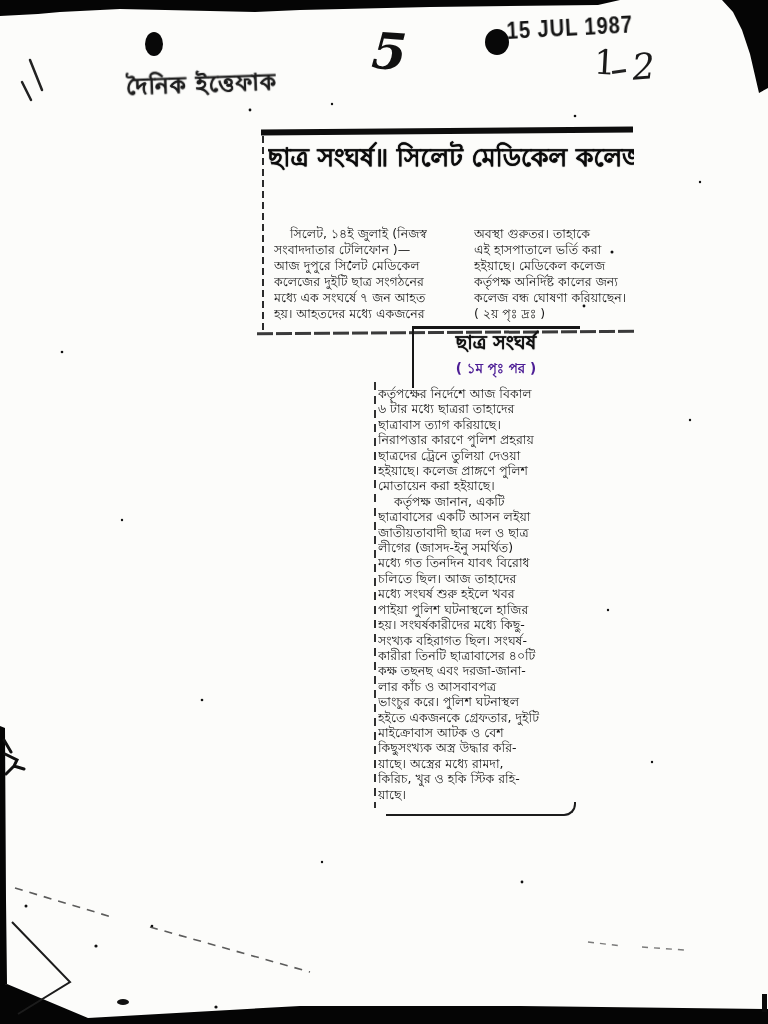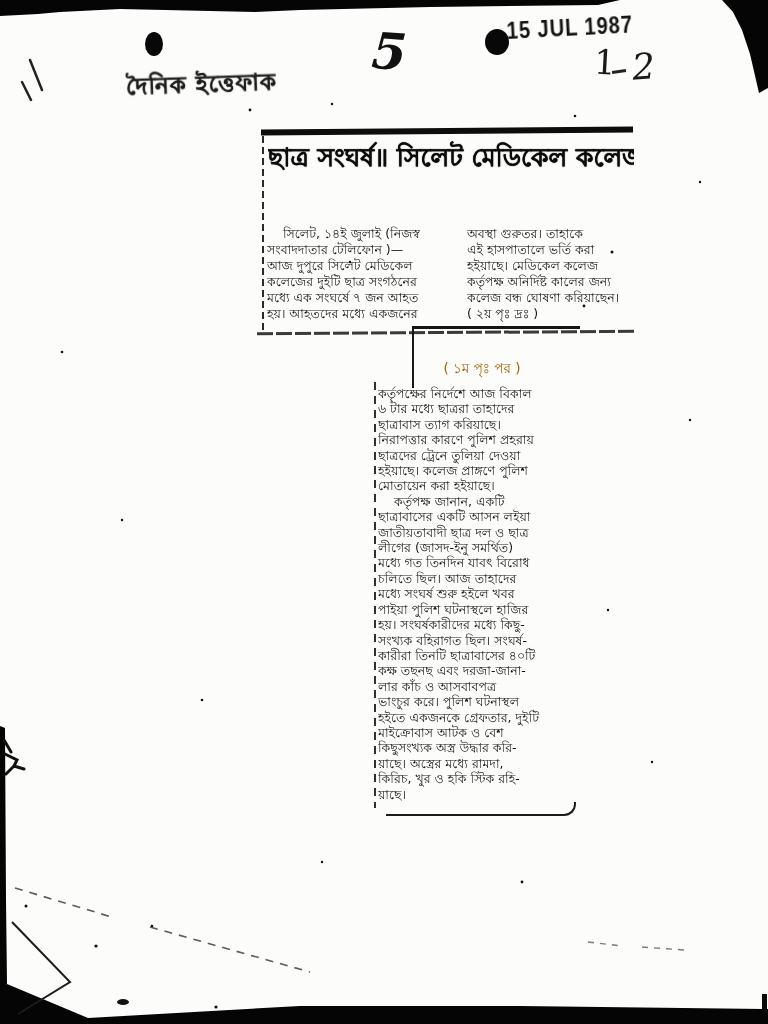--- a/index.html
+++ b/index.html
@@ -25,39 +25,39 @@
   
   .clip1{left:224px;top:126px;width:378px;height:208px;margin-left:35px;}
   .clip1-top{left:2px;top:2px;width:372px;height:6px;background:#0d0d0d;transform:rotate(-.5deg);}
   .clip1-left{left:3px;top:10px;width:2px;height:194px;
               background:repeating-linear-gradient(#2b2b2b 0 7px,transparent 7px 11px);}
   .clip1-bottom{left:-2px;bottom:0;width:380px;height:3px;transform:rotate(-.35deg);
               background:repeating-linear-gradient(90deg,#3a3a3a 0 16px,transparent 16px 19px);}
   .headline{left:9px;width:366px;font-weight:700;font-size:25px;line-height:40px;color:#0b0b0b;
             white-space:nowrap;overflow:hidden;text-shadow:0 0 1px #0b0b0b;}
   .hl1{top:12px;} .hl2{top:56px;}
-  .cols{left:8px;top:100px;width:368px;display:flex;gap:28px;}
+  .cols{left:15px;top:100px;width:368px;display:flex;gap:28px;}
   .col{overflow:hidden;}
   .col-l{width:180px;} .col-r{width:176px;}
   .bline{font-size:12.5px;line-height:16px;white-space:nowrap;color:#181818;}
   .indent1{text-indent:16px;}
   .center{white-space:normal;}
 
   
   .clip2{left:372px;top:326px;width:208px;height:492px;}
   .clip2-headtop{left:40px;top:0;width:168px;height:3px;background:#161616;}
   .clip2-headleft{left:40px;top:0;width:2px;height:62px;background:#161616;}
   .clip2-left{left:2px;top:56px;width:2px;height:426px;
               background:repeating-linear-gradient(#303030 0 8px,transparent 8px 14px);}
   .clip2-bottom{left:14px;bottom:2px;width:188px;height:12px;border-bottom:2.5px solid #1c1c1c;
                 border-right:2px solid #1c1c1c;border-bottom-right-radius:12px;}
   .c2head{left:42px;top:2px;width:164px;text-align:center;font-weight:700;font-size:19px;
           color:#101010;white-space:nowrap;overflow:hidden;text-shadow:0 0 1px #101010;}
-  .c2sub{left:28px;top:32px;width:164px;text-align:center;font-size:13.5px;font-weight:400;
-         color:#a16207;white-space:nowrap;overflow:hidden;}
+  .c2sub{left:42px;top:32px;width:164px;text-align:center;font-size:13.5px;font-weight:700;
+         color:#4c1d95;white-space:nowrap;overflow:hidden;}
   .c2body{left:6px;top:60px;width:200px;overflow:hidden;}
   .c2body .bline{line-height:15.4px;}
 
   svg.artifacts{position:absolute;left:0;top:0;pointer-events:none;}
 </style>
 </head>
 <body>
 
 <div class="page">
 
@@ -128,20 +128,21 @@
         <div class="bline center">( ২য় পৃঃ দ্রঃ )</div>
       </div>
     </div>
   </div>
 
   <div class="abs clip2">
     <div class="abs clip2-headtop"></div>
     <div class="abs clip2-headleft"></div>
     <div class="abs clip2-left"></div>
     <div class="abs clip2-bottom"></div>
+    <div class="abs c2head">ছাত্র সংঘর্ষ</div>
     <div class="abs c2sub">( ১ম পৃঃ পর )</div>
     <div class="abs c2body">
       <div class="bline">কর্তৃপক্ষের নির্দেশে আজ বিকাল</div>
       <div class="bline">৬ টার মধ্যে ছাত্ররা তাহাদের</div>
       <div class="bline">ছাত্রাবাস ত্যাগ করিয়াছে।</div>
       <div class="bline">নিরাপত্তার কারণে পুলিশ প্রহরায়</div>
       <div class="bline">ছাত্রদের ট্রেনে তুলিয়া দেওয়া</div>
       <div class="bline">হইয়াছে। কলেজ প্রাঙ্গণে পুলিশ</div>
       <div class="bline">মোতায়েন করা হইয়াছে।</div>
       <div class="bline indent1">কর্তৃপক্ষ জানান, একটি</div>

